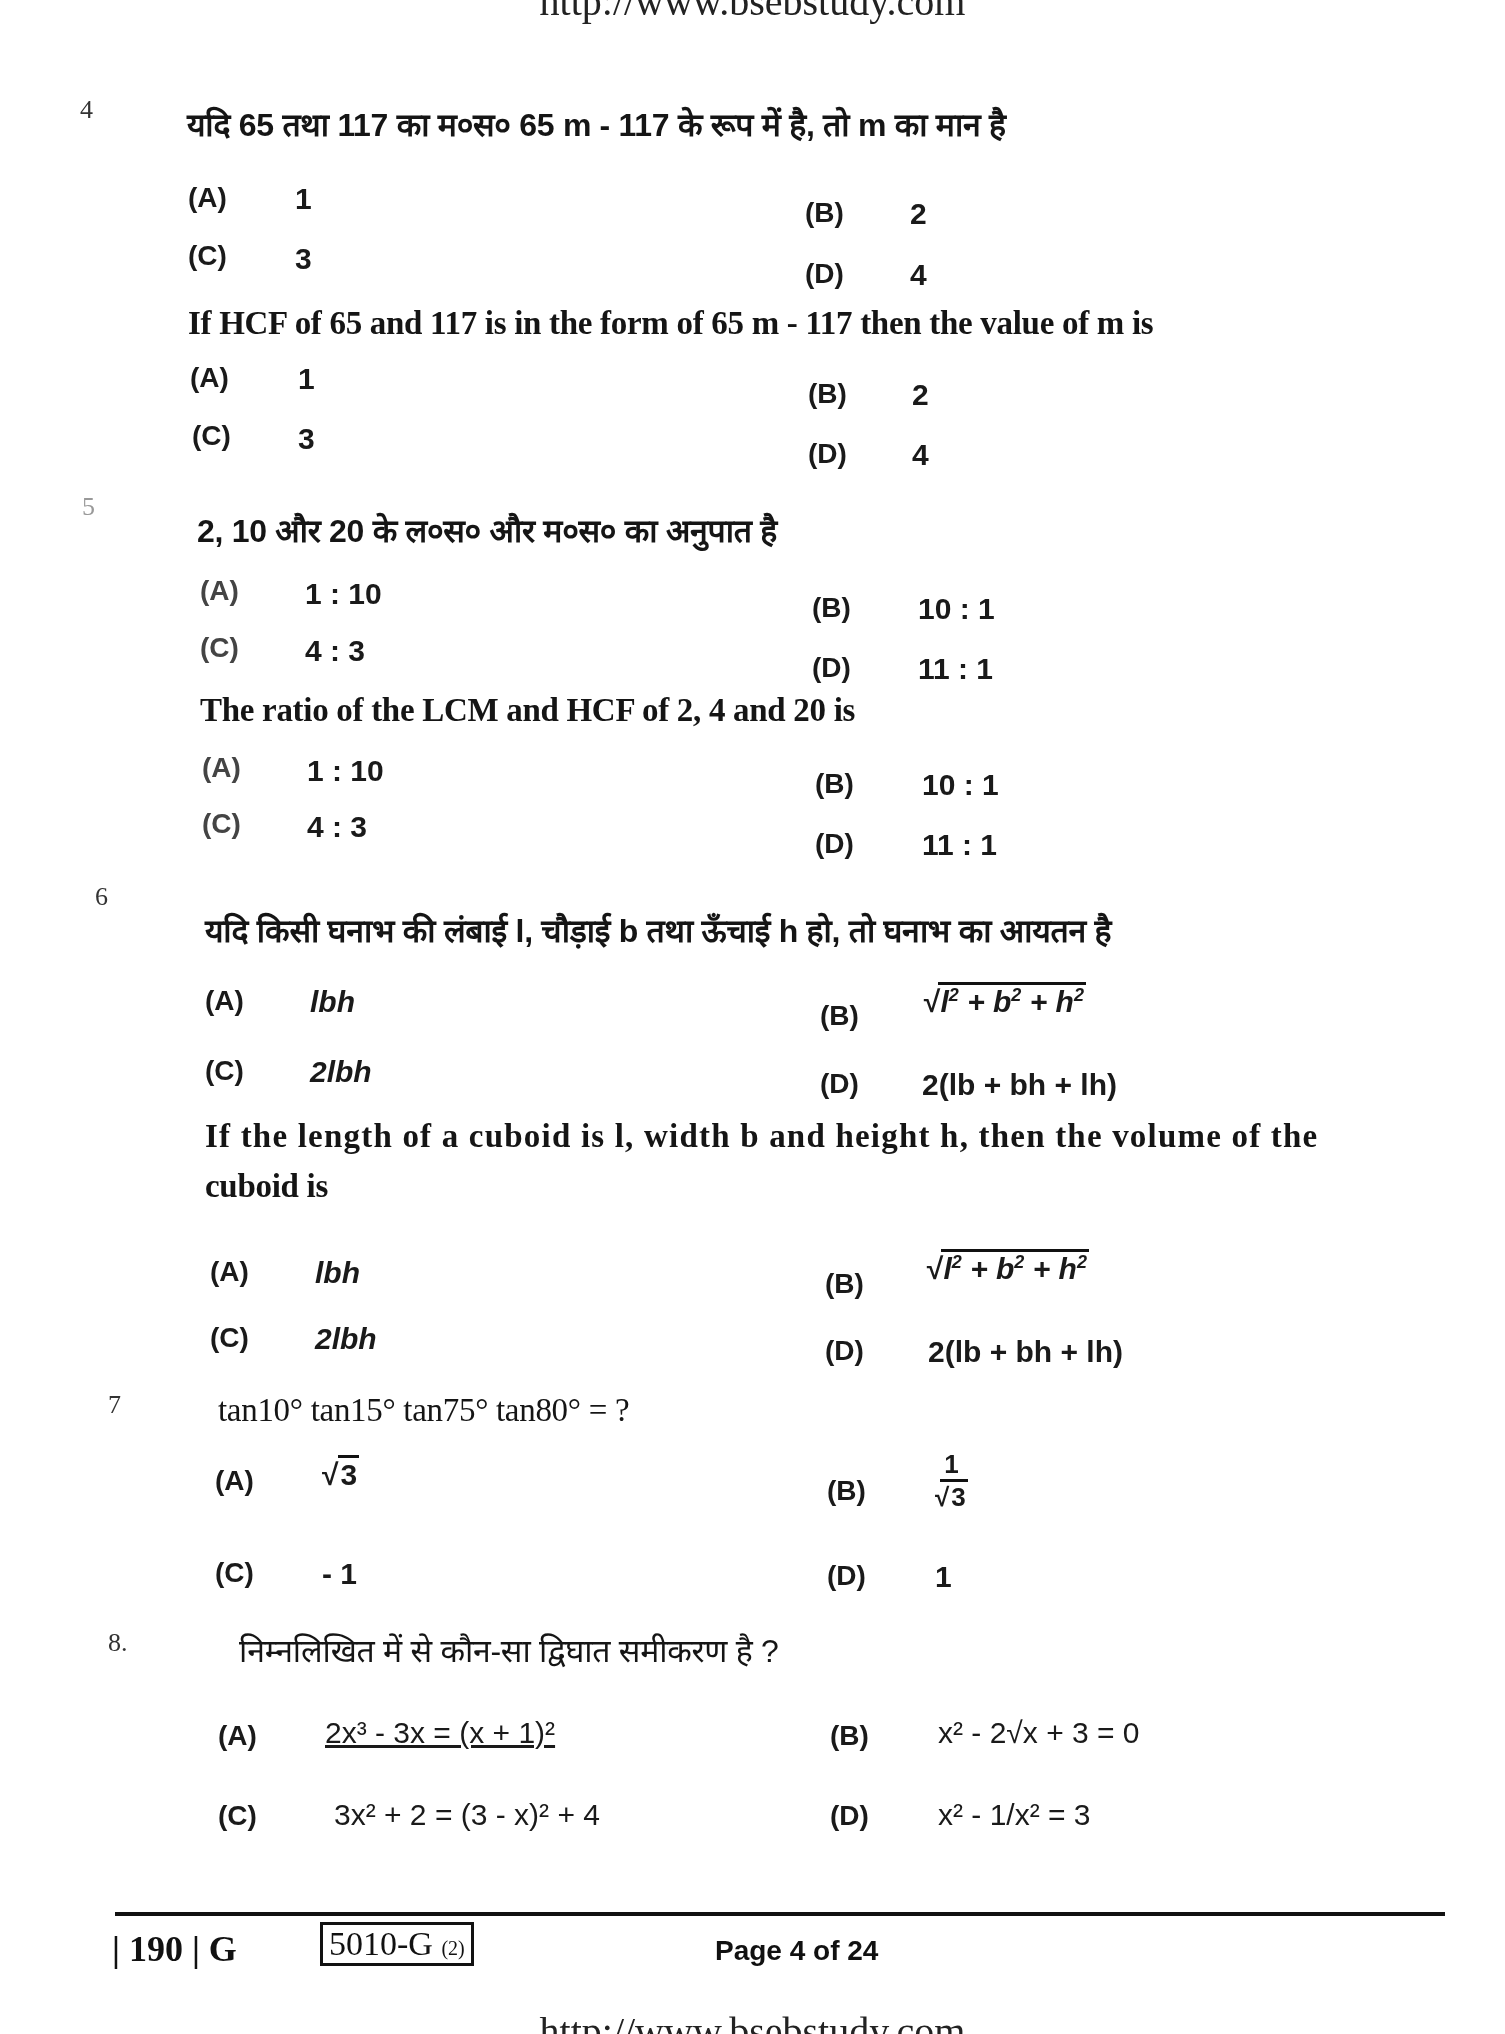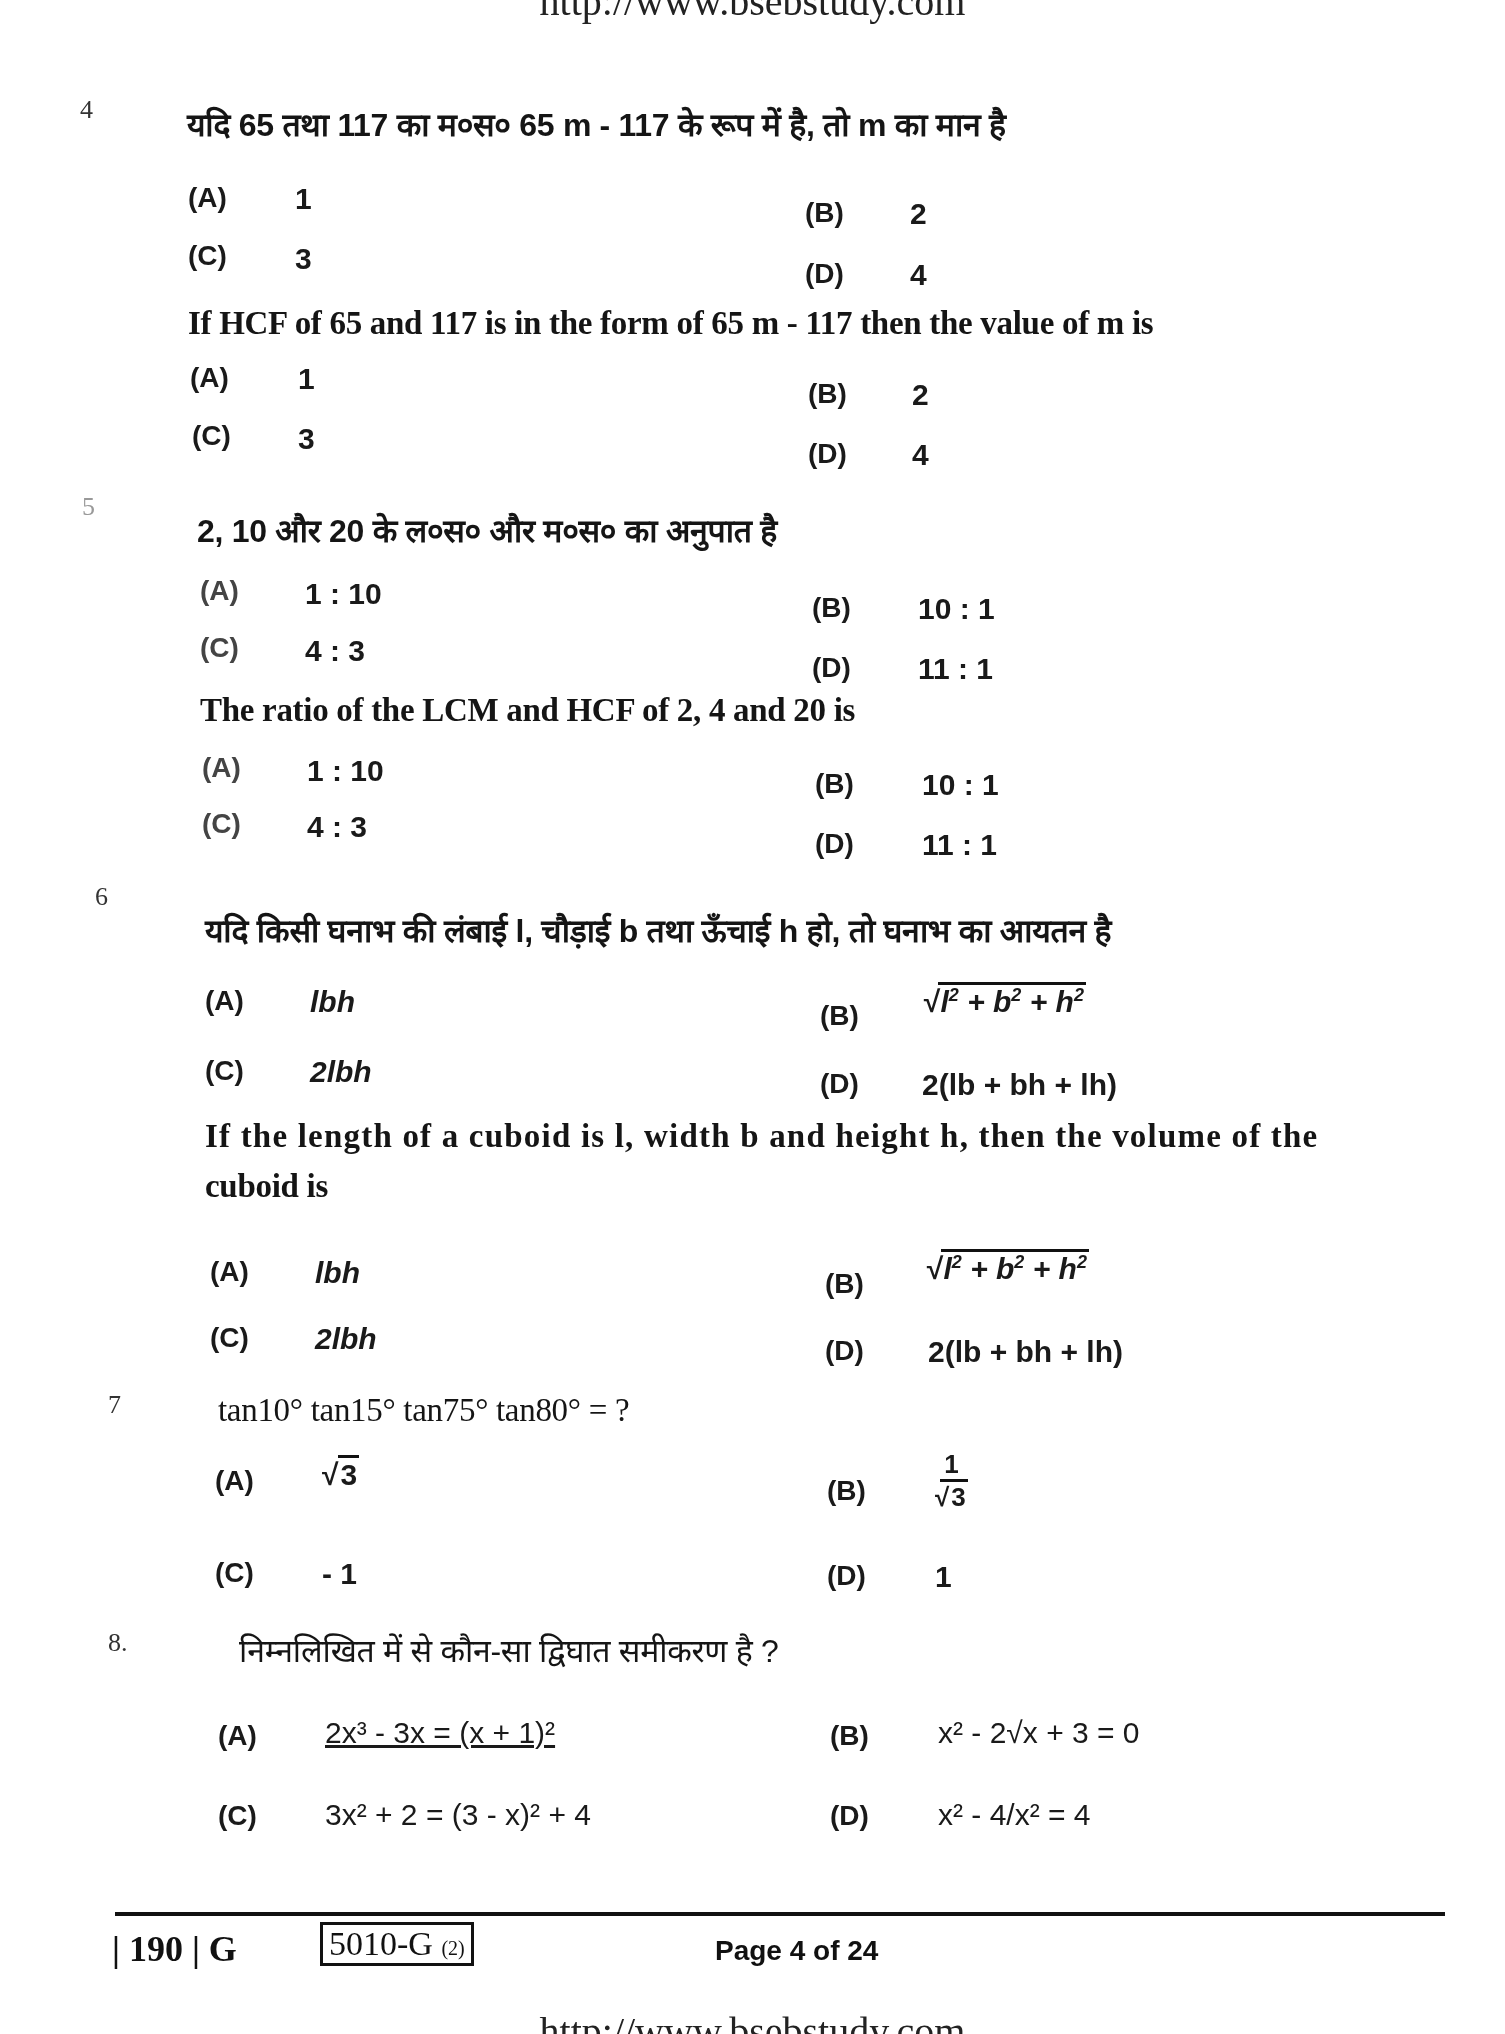--- a/index.html
+++ b/index.html
@@ -124,23 +124,23 @@
 <div class="abs val" style="left:935px; top:1560px;">1</div>
 
 <div class="abs qnum" style="left:108px; top:1628px;">8.</div>
 <div class="abs q" style="left:215px; top:1628px; font-weight:normal;margin-left:24px;">निम्नलिखित में से कौन-सा द्विघात समीकरण है ?</div>
 
 <div class="abs lbl" style="left:218px; top:1720px;">(A)</div>
 <div class="abs val" style="left:325px; top:1716px; font-weight:normal;text-decoration:underline;">2x³ - 3x = (x + 1)²</div>
 <div class="abs lbl" style="left:830px; top:1720px;">(B)</div>
 <div class="abs val" style="left:938px; top:1716px; font-weight:normal;">x² - 2√x + 3 = 0</div>
 <div class="abs lbl" style="left:218px; top:1800px;">(C)</div>
-<div class="abs val" style="left:325px; top:1798px; font-weight:normal;">3x² + 2 = (3 - x)² + 4</div>
+<div class="abs val" style="left:334px; top:1798px; font-weight:normal;">3x² + 2 = (3 - x)² + 4</div>
 <div class="abs lbl" style="left:830px; top:1800px;">(D)</div>
-<div class="abs val" style="left:938px; top:1798px; font-weight:normal;">x² - 4/x² = 4</div>
+<div class="abs val" style="left:938px; top:1798px; font-weight:normal;">x² - 1/x² = 3</div>
 
 <div class="abs rule"></div>
 <div class="abs footer" style="left:112px; top:1928px;">| 190 | G</div>
 <div class="abs code-box" style="left:320px; top:1922px;">
   <span>5010-G</span>
   <small>(2)</small>
 </div>
 <div class="abs page" style="left:715px; top:1935px;">Page 4 of 24</div>
 
 <div class="abs url" style="top:2008px;">http://www.bsebstudy.com</div>

